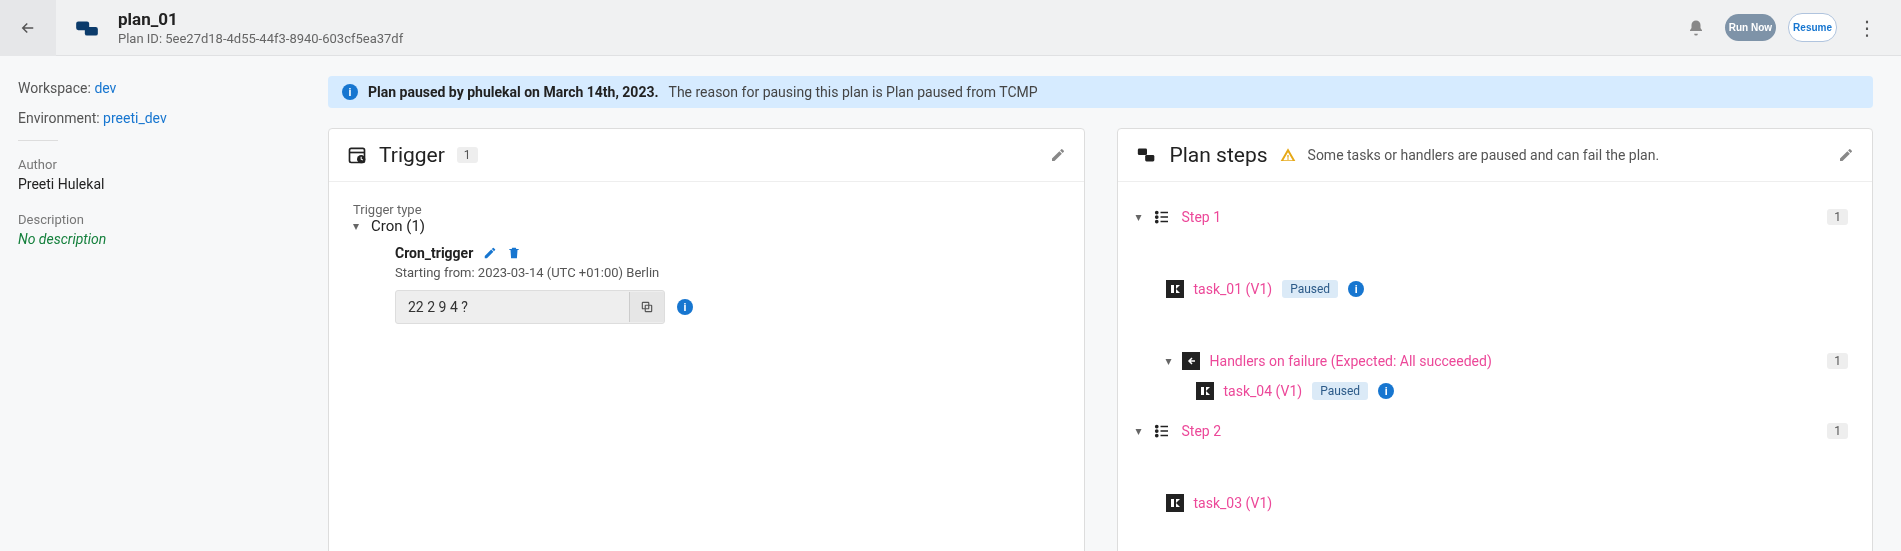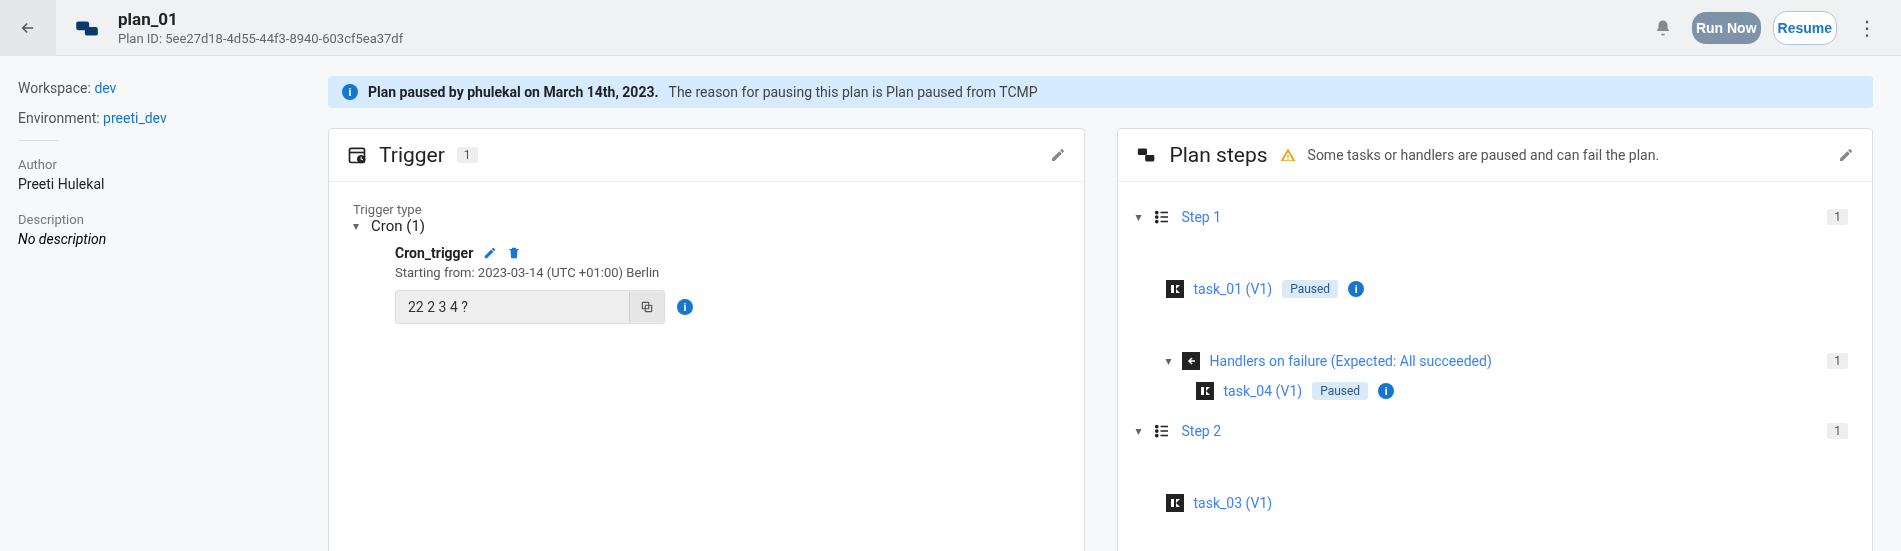--- a/index.html
+++ b/index.html
@@ -36,21 +36,21 @@
   align-items: center;
 }
 .header-title-block { flex: 1; }
 .header-title { font-weight: 700; font-size: 17px; color: #222; }
 .header-sub { font-size: 13px; color: #666; margin-top: 2px; }
 .header-actions { display: flex; align-items: center; gap: 12px; }
 .bell { color: #888; padding: 8px; cursor: pointer; }
 .btn {
   padding: 8px 4px;
   border-radius: 14px;
-  font-size: 14px;
+  font-size: 10px;
   font-weight: 600;
   cursor: pointer;
   border: none;
 }
 .btn-primary { background: #7e93a8; color: #fff; }
 .btn-outline { background: #fff; color: #1776d0; border: 1px solid #b0c4de; }
 .kebab { padding: 8px; color: #555; cursor: pointer; font-size: 20px; }
 
 .body { display: flex; height: calc(551px - 56px); }
 .sidebar {
@@ -58,21 +58,21 @@
   padding: 24px 18px;
   font-size: 14px;
   color: #333;
 }
 .side-row { margin-bottom: 14px; }
 .side-label { color: #555; }
 .side-link { color: #1776d0; cursor: pointer; }
 .side-divider { border-top: 1px solid #ddd; width: 40px; margin: 12px 0 16px 0; }
 .side-key { color: #777; font-size: 13px; margin-bottom: 4px; }
 .side-val { color: #222; font-size: 14px; margin-bottom: 20px; }
-.side-desc { color: #000000; font-style: italic; }
+.side-desc { color: #15803d; font-style: italic; }
 
 .main {
   flex: 1;
   padding: 20px 28px;
   overflow: auto;
 }
 .banner {
   background: #d6ebff;
   border-radius: 4px;
   padding: 8px 14px;
@@ -144,21 +144,21 @@
 .steps-body { padding: 20px 24px 40px 18px; }
 .step-row {
   display: flex;
   align-items: center;
   gap: 10px;
   padding: 6px 0;
 }
 .step-indent1 { padding-left: 30px; margin-top: 42px; }
 .step-indent2 { padding-left: 60px; }
 .step-icon { width: 20px; display: flex; justify-content: center; color: #222; }
-.step-title { font-size: 14px; color: #3b82f6; }
+.step-title { font-size: 14px; color: #ec4899; }
 .pause-badge {
   background: #dbeaf7;
   color: #2c5a88;
   border-radius: 3px;
   padding: 2px 8px;
   font-size: 12px;
 }
 .step-count {
   margin-left: auto;
   background: #eee;
@@ -284,21 +284,21 @@
               </span>
               <span class="trash">
                 <svg width="14" height="14" viewBox="0 0 24 24" fill="#1776d0">
                     <path d="M6 7h12l-1 14H7L6 7zm3-4h6l1 2h4v2H4V5h4l1-2z"></path>
                   </svg>
               </span>
             </div>
             <div class="cron-start">Starting from: 2023-03-14 (UTC +01:00) Berlin</div>
             <div style="display:flex;align-items:center;">
               <div class="cron-box">
-                <span class="cron-expr">22 2 3 4 ?</span>
+                <span class="cron-expr">22 2 9 4 ?</span>
                 <span class="copy-btn">
                   <svg width="14" height="14" viewBox="0 0 24 24" fill="none" stroke="#555" stroke-width="2">
                       <rect x="9" y="9" width="11" height="11" rx="1"></rect>
                       <rect x="4" y="4" width="11" height="11" rx="1"></rect>
                     </svg>
                 </span>
               </div>
               <span class="info-circle cron-info">i</span>
             </div>
           </div>

